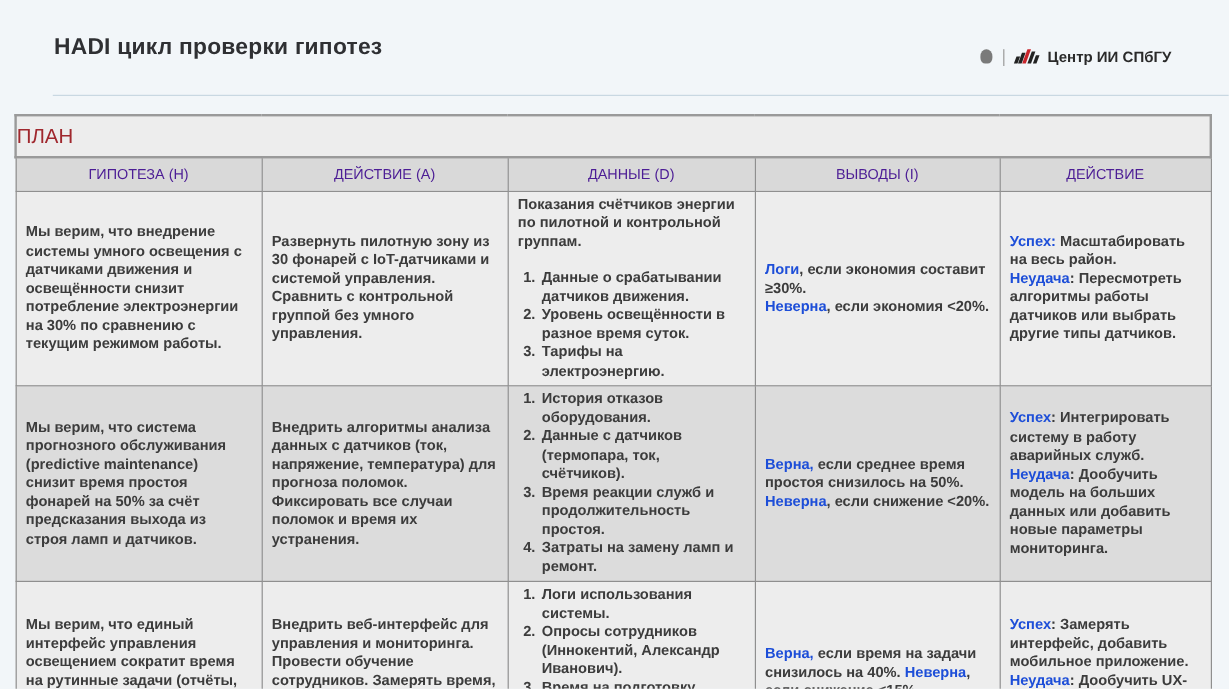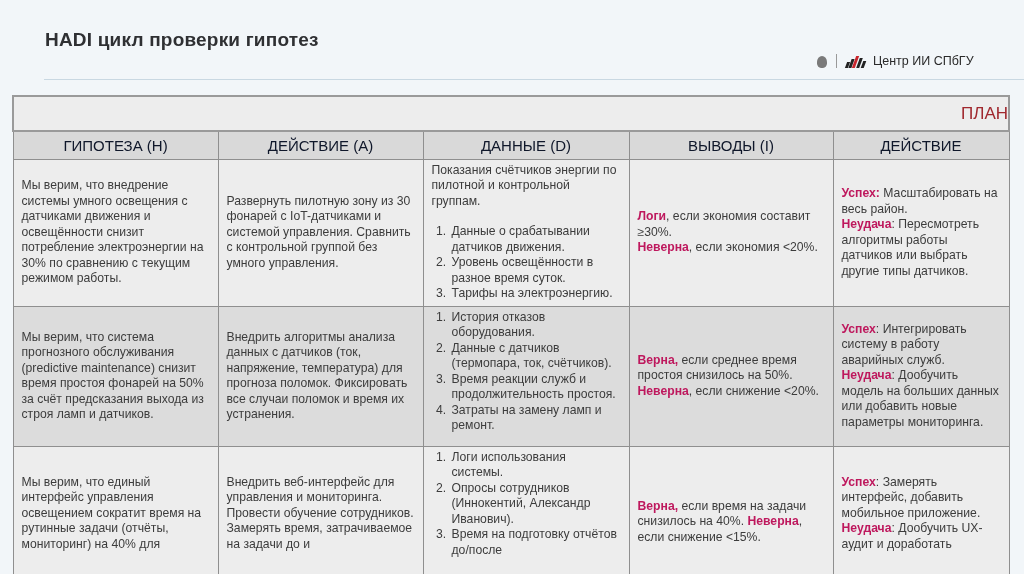--- a/index.html
+++ b/index.html
@@ -15,55 +15,55 @@
     font-family: "Liberation Sans", sans-serif;
     font-weight: bold; font-size: 19px; color: #2f3033;
     letter-spacing: 0.2px;
   }
   .title-rule {
     position: absolute; left: 44px; right: 0; top: 79px;
     height: 1px; background: #c9d8e2;
   }
   .logo {
     position: absolute; left: 817px; top: 41px;
-    display: flex; align-items: flex-end; gap: 6px;
-    font-size: 12.5px; font-weight: normal; color: #2a2a2a; margin-top: 13px;
+    display: flex; align-items: flex-start; gap: 6px;
+    font-size: 12.5px; font-weight: bold; color: #2a2a2a;
   }
   .logo .crest {
     width: 10px; height: 12px; border-radius: 50% 50% 40% 40%;
     background: #7a7a7a; display: inline-block;
   }
   .logo .sep { width: 1px; height: 14px; background: #999; display: inline-block; margin: 0 3px; }
   .logo .mark {
     display: inline-flex; gap: 1px; align-items: flex-end; margin-right: 2px;
   }
   .logo .mark span { display: inline-block; width: 3px; background: #222; transform: skewX(-20deg); }
   .logo .mark span.r { background: #c8252c; }
 
   .tbl {
     position: absolute; left: 12px; top: 95px; width: 996px;
     border-collapse: collapse; table-layout: fixed;
     font-size: 12.2px; line-height: 15.5px;
   }
   .tbl td, .tbl th { border: 1px solid #8f8f8f; }
   .plan-row th {
     background: #ededed; height: 35px;
-    color: #a0282e; font-size: 17px; font-weight: normal; text-align: right;
+    color: #a0282e; font-size: 17px; font-weight: normal; text-align: left;
     border: 2px solid #9a9a9a;
   }
   .head-row th {
     background: #d9d9d9; height: 28px;
-    font-weight: normal; font-size: 15px; color: #0f172a; text-align: center;
+    font-weight: normal; font-size: 12px; color: #4c1d95; text-align: center;
   }
   .r1 td { background: #ededed; height: 146px; }
   .r2 td { background: #dcdcdc; height: 140px; }
   .r3 td { background: #ededed; height: 130px; }
-  .tbl td { padding: 4px 8px 4px 8px; vertical-align: middle; color: #3c3c3c; }
+  .tbl td { padding: 4px 8px 4px 8px; vertical-align: middle; color: #3c3c3c; font-weight: bold; }
   .tbl td.top { vertical-align: top; padding-top: 3px; }
-  .tbl b { color: #be185d; }
+  .tbl b { color: #1d4ed8; }
   ol { padding-left: 18px; margin: 0; }
   ol li { padding-left: 2px; }
   .gap { height: 15px; }
   .r3 td.cut { vertical-align: top; padding-top: 28px; }
 </style>
 </head>
 <body>
 
 <div class="title">HADI цикл проверки гипотез</div>
 <div class="title-rule"></div>

